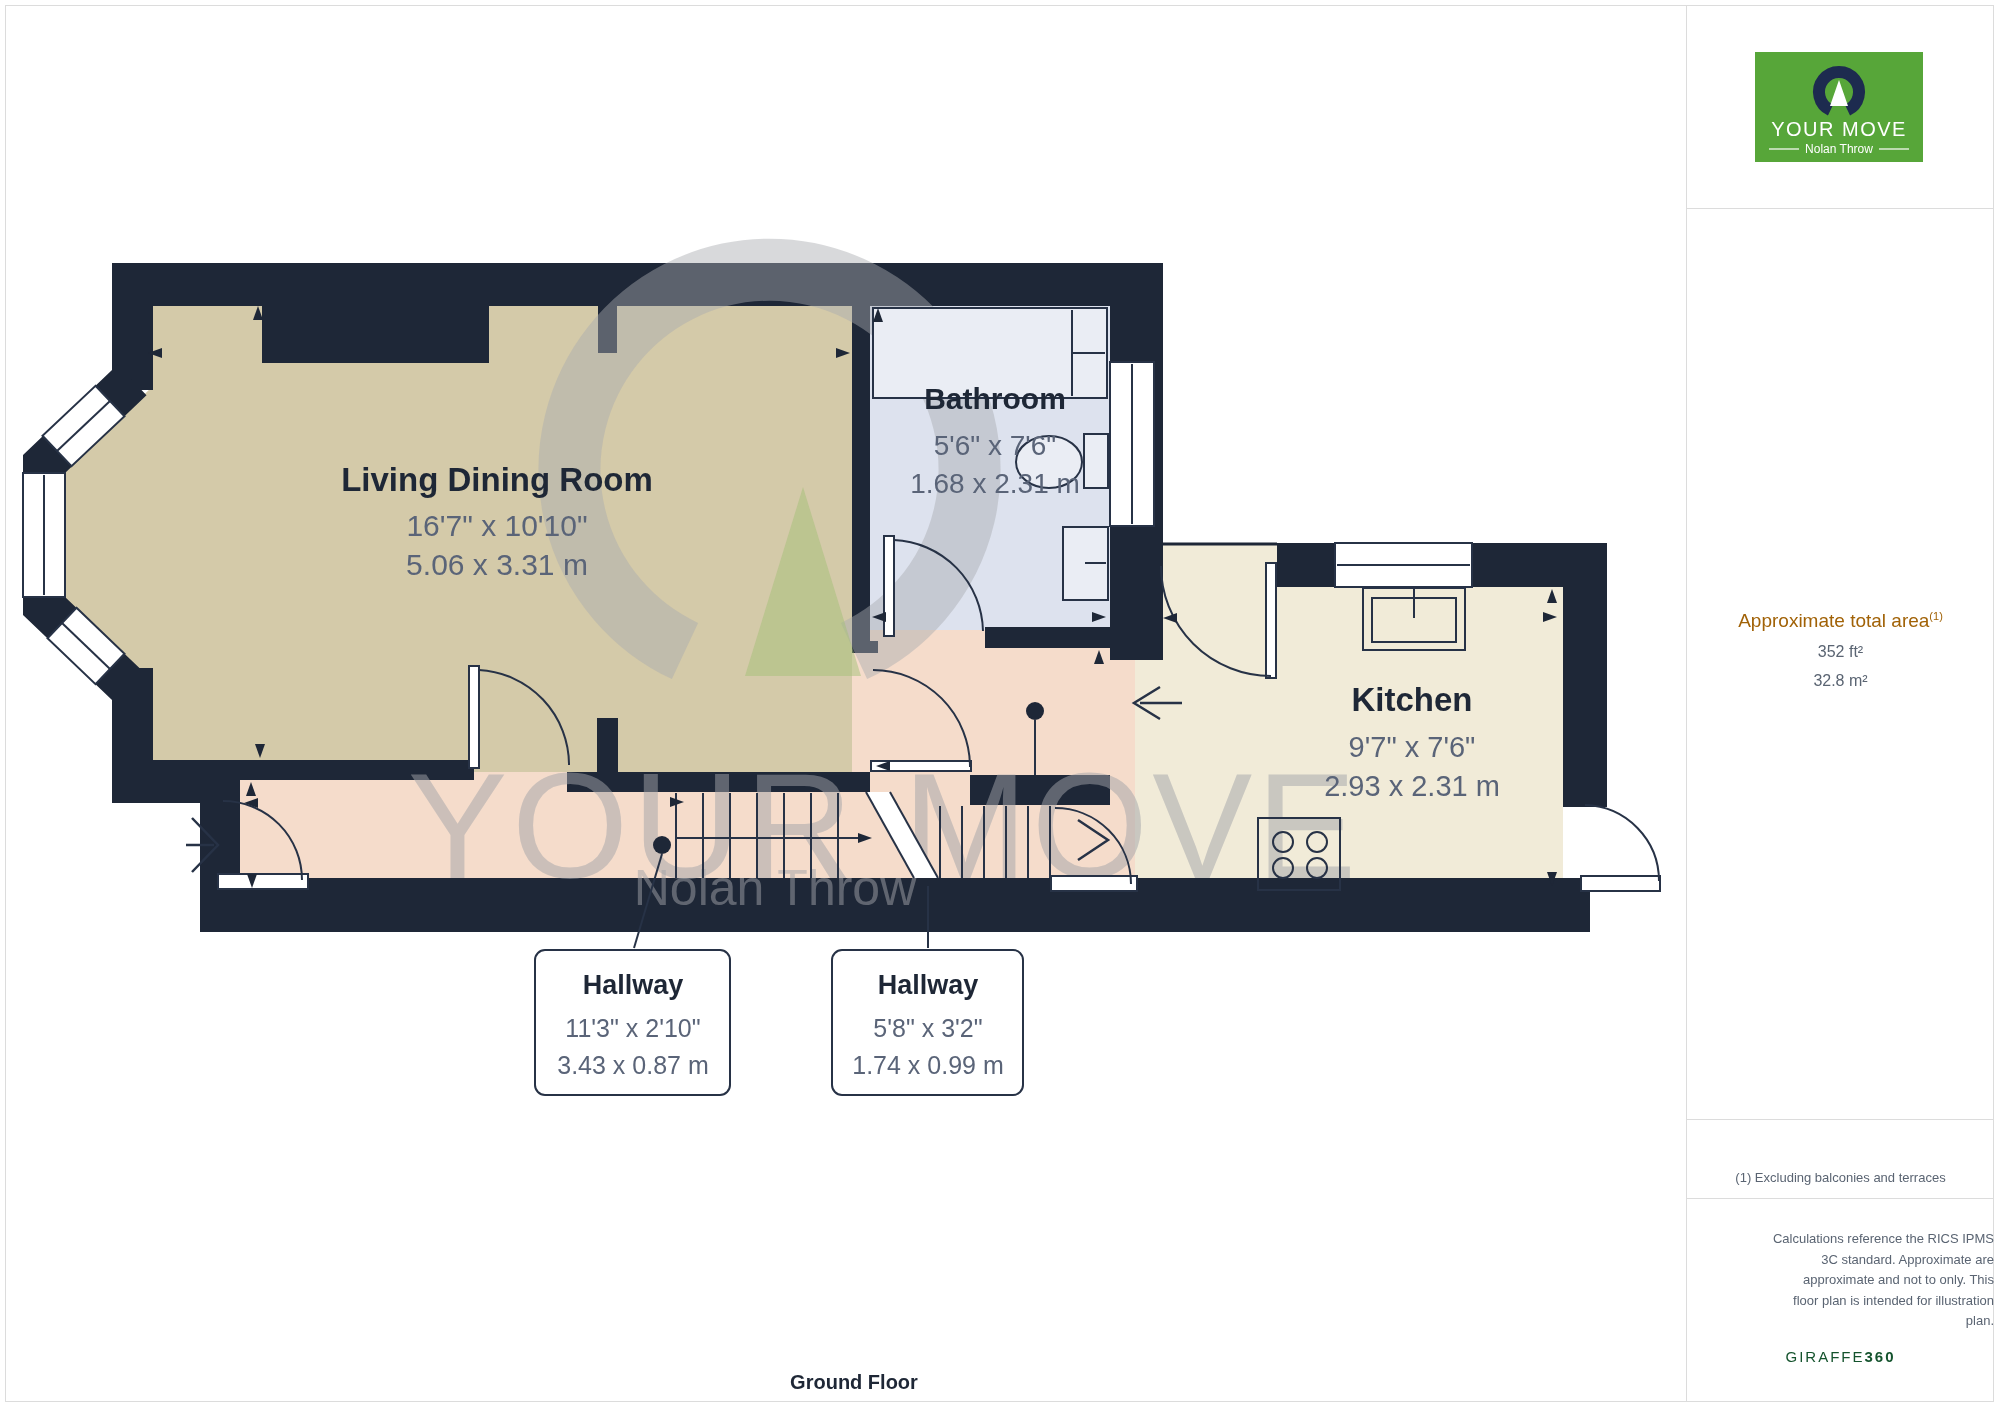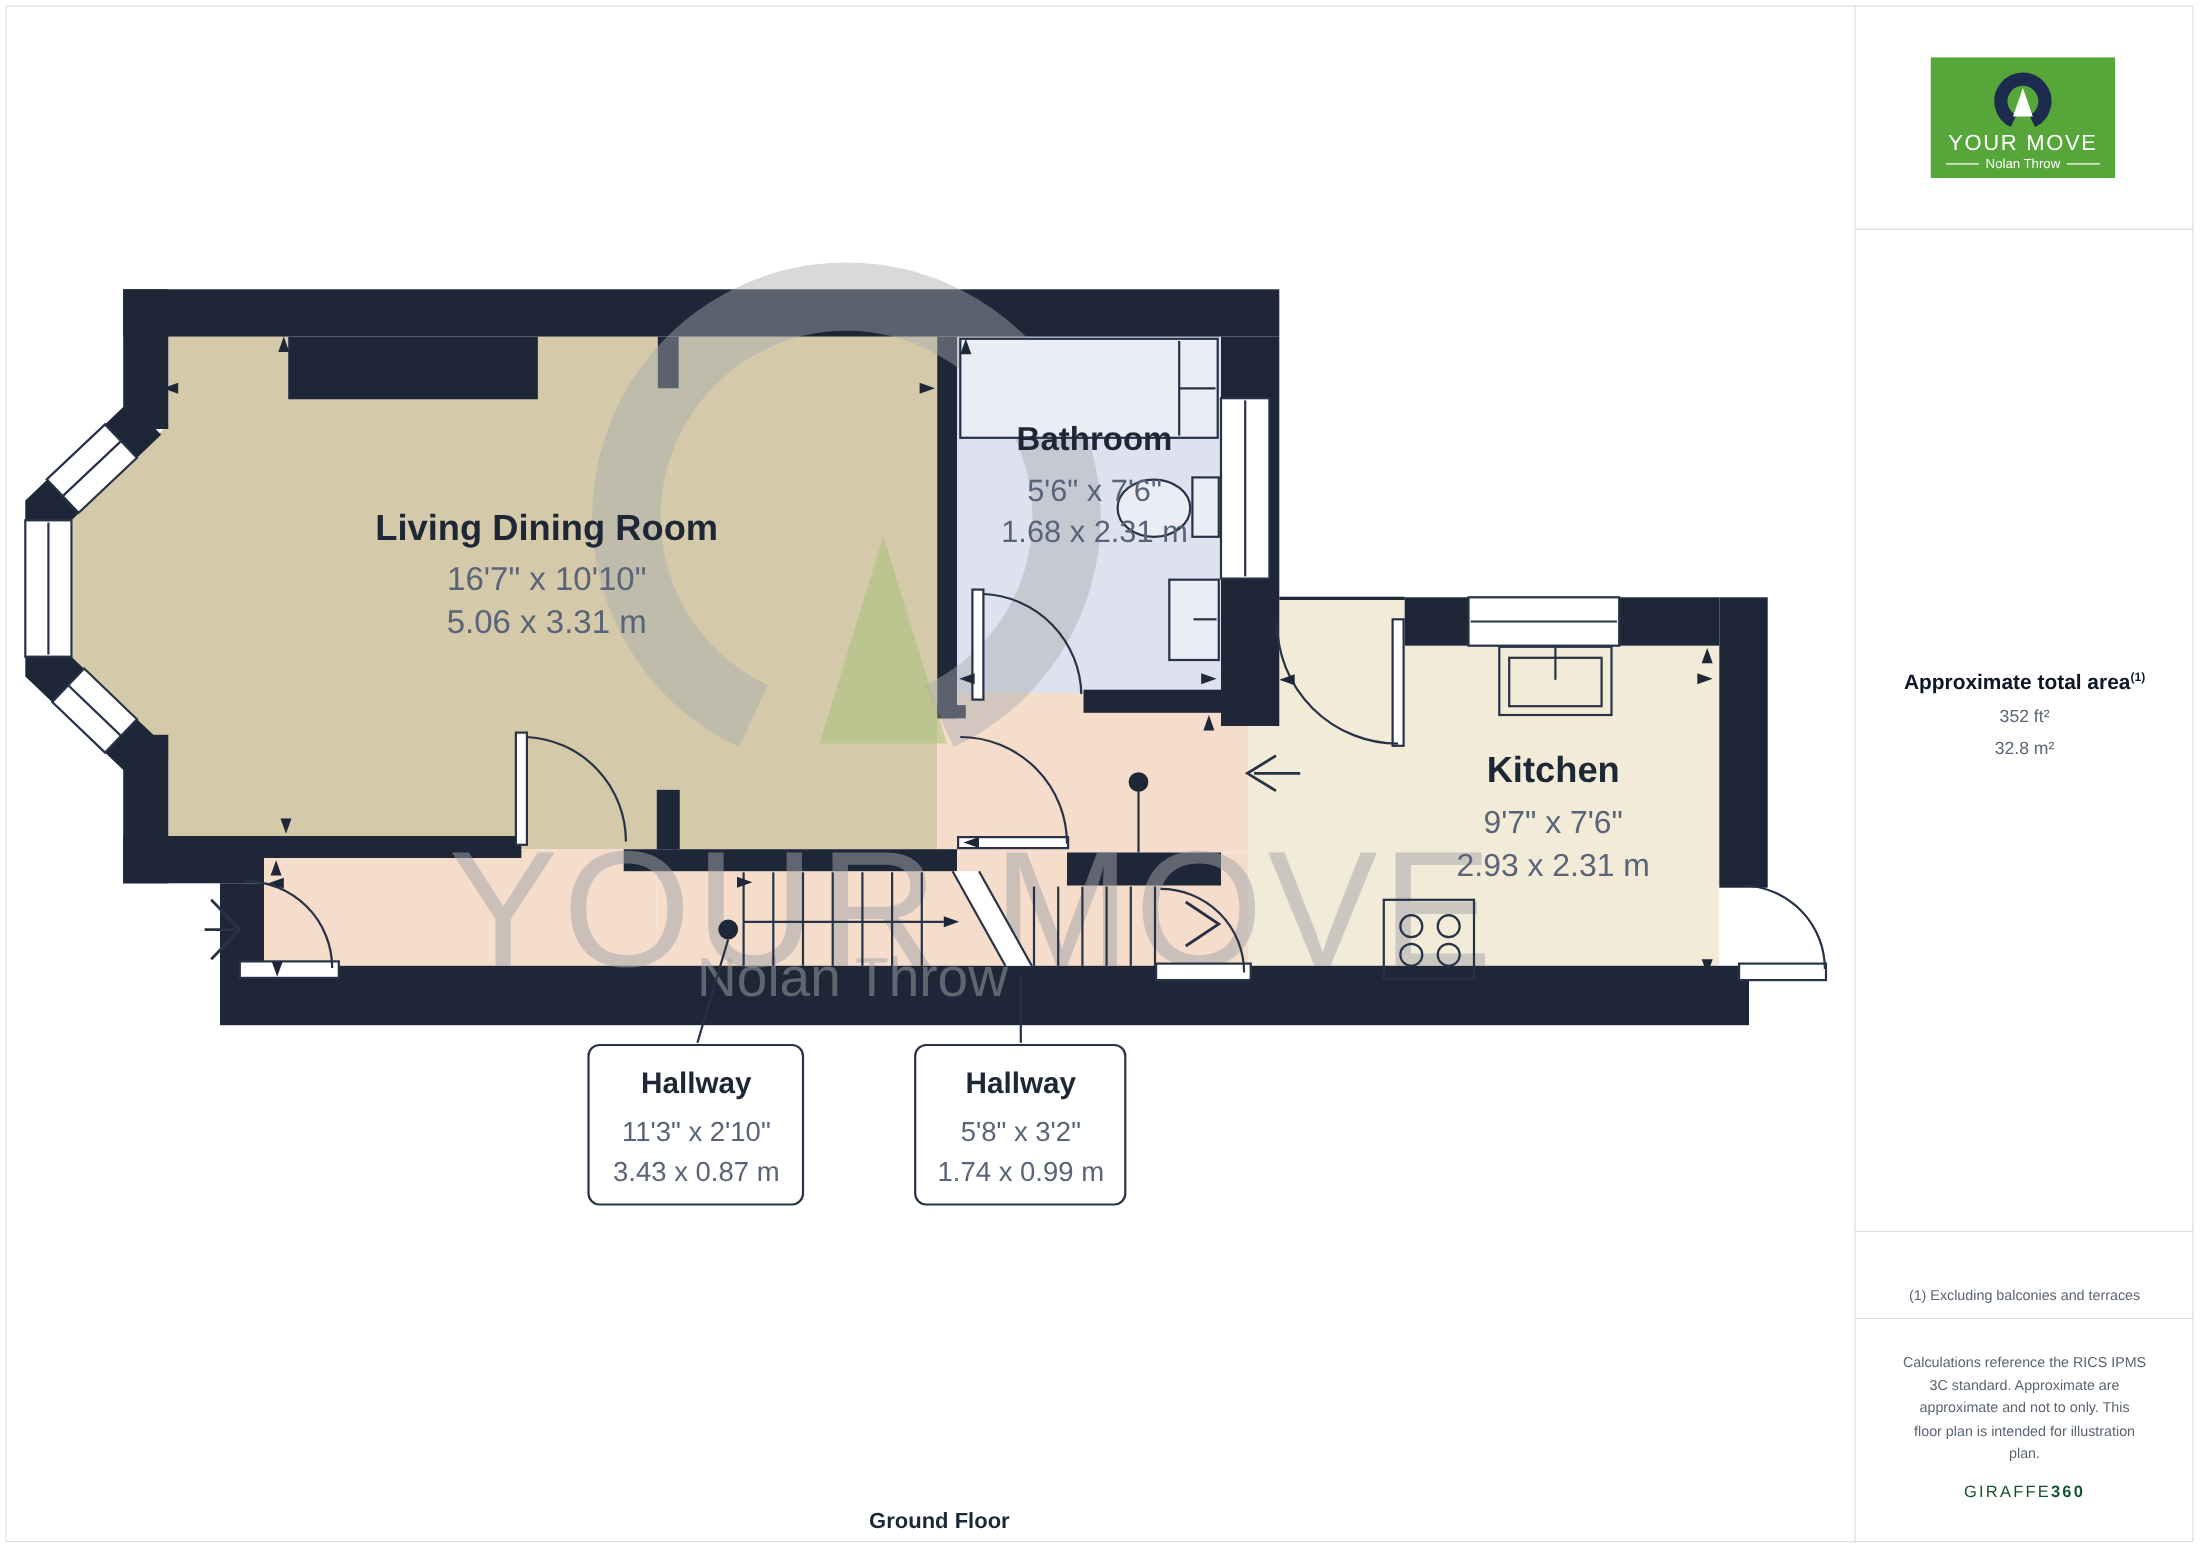--- a/index.html
+++ b/index.html
@@ -6,21 +6,21 @@
   body{
     width:2000px;height:1414px;position:relative;background:#ffffff;
     font-family:"Liberation Sans", sans-serif;overflow:hidden;
   }
   .frame{position:absolute;left:5px;top:5px;width:1989px;height:1397px;
     border:1px solid #dcdcdc;box-sizing:border-box;pointer-events:none;}
   .divider{position:absolute;left:1686px;top:5px;width:1px;height:1397px;background:#dcdcdc;}
   .hline{position:absolute;left:1687px;width:307px;height:1px;background:#dcdcdc;}
   .plan-svg{position:absolute;left:0;top:0;}
   .sidebar-block{position:absolute;left:1687px;width:307px;text-align:center;color:#5a6472;}
-  .area-title{font-size:19px;font-weight:bold;color:#0f172a;}
+  .area-title{font-size:19px;font-weight:normal;color:#a16207;}
   .area-title sup{font-size:11px;}
   .area-val{font-size:16px;margin-top:11px;}
   .footnote{font-size:13px;}
   .calc{font-size:13px;line-height:20.5px;}
   .giraffe{font-size:15px;letter-spacing:2px;color:#14532d;}
   .giraffe b{font-weight:bold;}
   .logo-box{position:absolute;left:1755px;top:52px;width:168px;height:110px;}
 </style>
 </head>
 <body>
@@ -221,21 +221,21 @@
     <span>Approximate total area</span><sup>(1)</sup>
   </div>
   <div class="area-val">352 ft²</div>
   <div class="area-val">32.8 m²</div>
 </div>
 
 <div class="sidebar-block footnote" style="top:1150px;margin-top:20px;">
   <span>(1) Excluding balconies and terraces</span>
 </div>
 
-<div class="sidebar-block calc" style="top:1229px;">
+<div class="sidebar-block calc" style="top:1229px;text-align:right;">
   <span style="display:block">Calculations reference the RICS IPMS</span>
   <span style="display:block">3C standard. Approximate are</span>
   <span style="display:block">approximate and not to only. This</span>
   <span style="display:block">floor plan is intended for illustration</span>
   <span style="display:block">plan.</span>
 </div>
 
 <div class="sidebar-block giraffe" style="top:1348px;">
   <span>GIRAFFE</span><b>360</b>
 </div>

